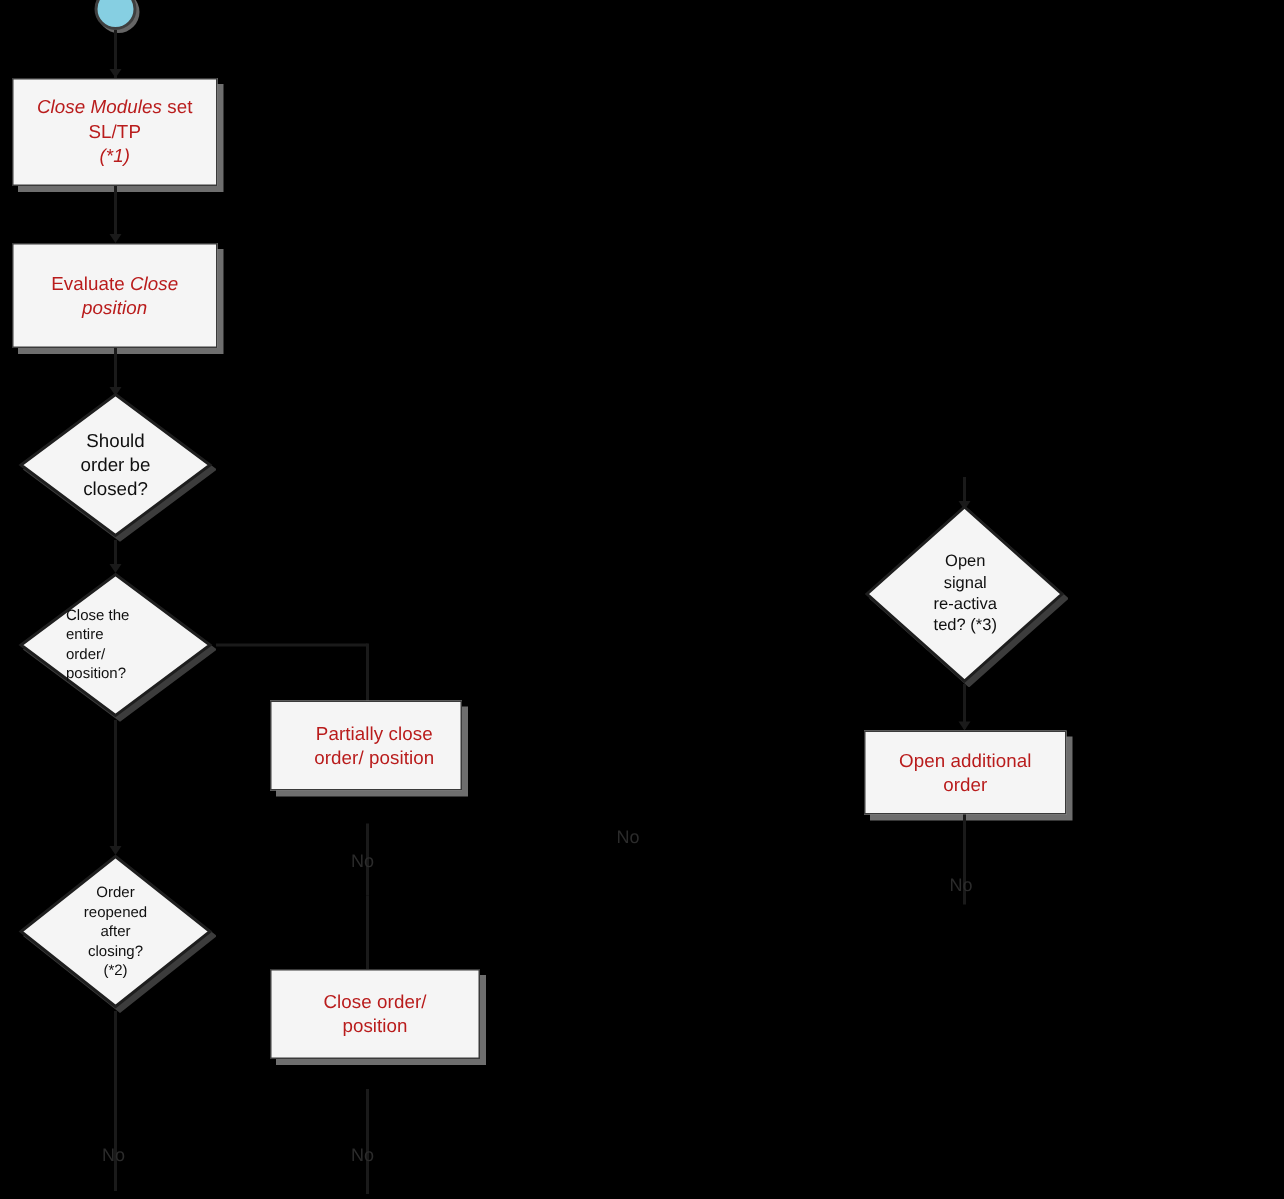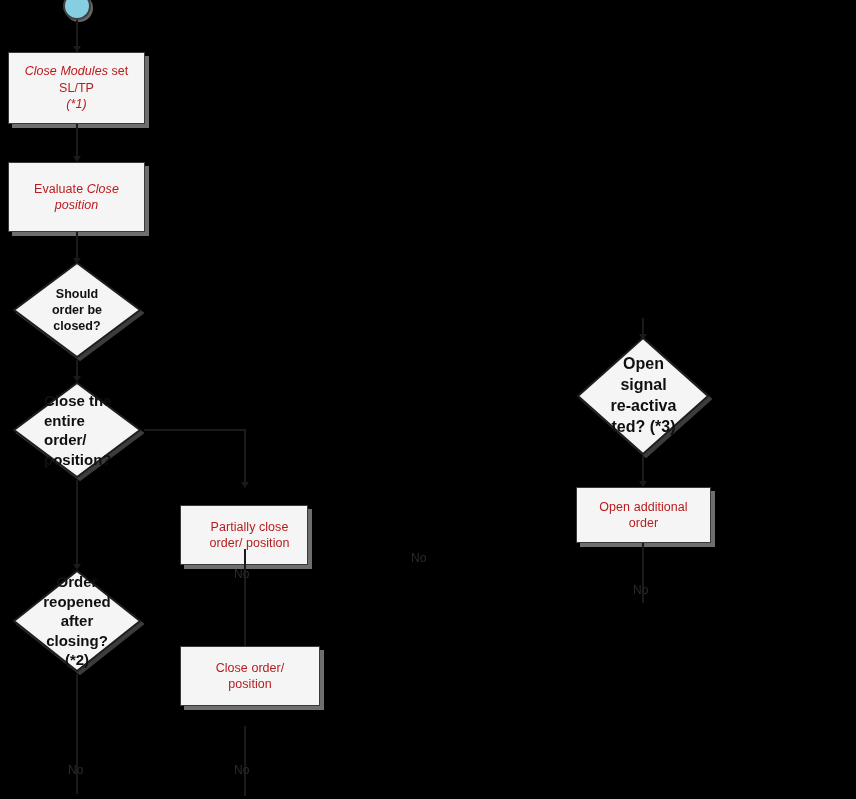--- a/index.html
+++ b/index.html
@@ -48,37 +48,36 @@
     padding: 0 7px;
     letter-spacing: 0.05px;
   }
   .proc-box .label em {
     font-style: italic;
   }
 
   
   .decision {
     position: absolute;
-    font-weight: bold;
   }
   .decision .dia {
     position: absolute;
     left: 0; top: 0;
     width: 100%; height: 100%;
   }
   .decision .dia svg { display: block; width: 100%; height: 100%; }
   .decision .label {
     position: absolute;
     left: 0; top: 0;
     width: 100%; height: 100%;
     display: flex;
     align-items: center;
     justify-content: center;
     text-align: center;
-    font-size: 15px;
+    font-size: 10px;
     line-height: 1.3;
     color: #101010;
     pointer-events: none;
   }
   .decision .label span { display: block; padding: 0 18px; }
   .decision.big .label { font-size: 12.5px; }
   .decision.big .label span { padding: 0 22px; }
 
   
   .vline {
@@ -181,21 +180,21 @@
     </div>
   </div>
 
   <div class="vline" style="left:76px; top:674px; height:120px;"></div>
   <div class="edge-label" style="left:68px; top:764px;">No</div>
 
   <div class="hline" style="left:144px; top:429px; width:101px;"></div>
   <div class="vline" style="left:244px; top:429px; height:58px;"></div>
   <div class="arrow-down" style="left:241px; top:482px;"></div>
 
-  <div class="proc-box" style="left:180px; top:505px; width:128px; height:60px;padding-left:11px;">
+  <div class="proc-box" style="left:180px; top:467px; width:128px; height:60px;padding-left:11px;">
     <div class="label">
       <span>Partially close<br>order/ position</span>
     </div>
   </div>
 
   <div class="vline" style="left:244px; top:549px; height:48px;"></div>
   <div class="edge-label" style="left:234px; top:568px;">No</div>
 
   <div class="vline" style="left:244px; top:597px; height:66px;"></div>
   <div class="arrow-down" style="left:241px; top:659px;"></div>
@@ -215,21 +214,21 @@
   <div class="arrow-down" style="left:639px; top:334px;"></div>
 
   <div class="decision big" style="left:575px; top:334px; width:137px; height:124px;">
     <div class="dia">
       <svg viewBox="0 0 137 124" preserveAspectRatio="none">
         <polygon points="68,4 133,62 68,120 3,62" stroke-width="2" transform="translate(3,3)" opacity="0.55" style="fill:#6e6e6e;stroke:#6e6e6e"></polygon>
         <polygon points="68,4 133,62 68,120 3,62" fill="#f5f5f5" stroke="#1e1e1e" stroke-width="2"></polygon>
       </svg>
     </div>
     <div class="label">
-      <span style="font-size:16px; padding:0 16px;">Open<br>signal<br>re-activa<br>ted? (*3)</span>
+      <span style="font-size:11px; padding:0 16px;">Open<br>signal<br>re-activa<br>ted? (*3)</span>
     </div>
   </div>
 
   <div class="vline" style="left:642px; top:456px; height:30px;"></div>
   <div class="arrow-down" style="left:639px; top:481px;"></div>
 
   <div class="proc-box" style="left:576px; top:487px; width:135px; height:56px;">
     <div class="label">
       <span>Open additional<br>order</span>
     </div>

